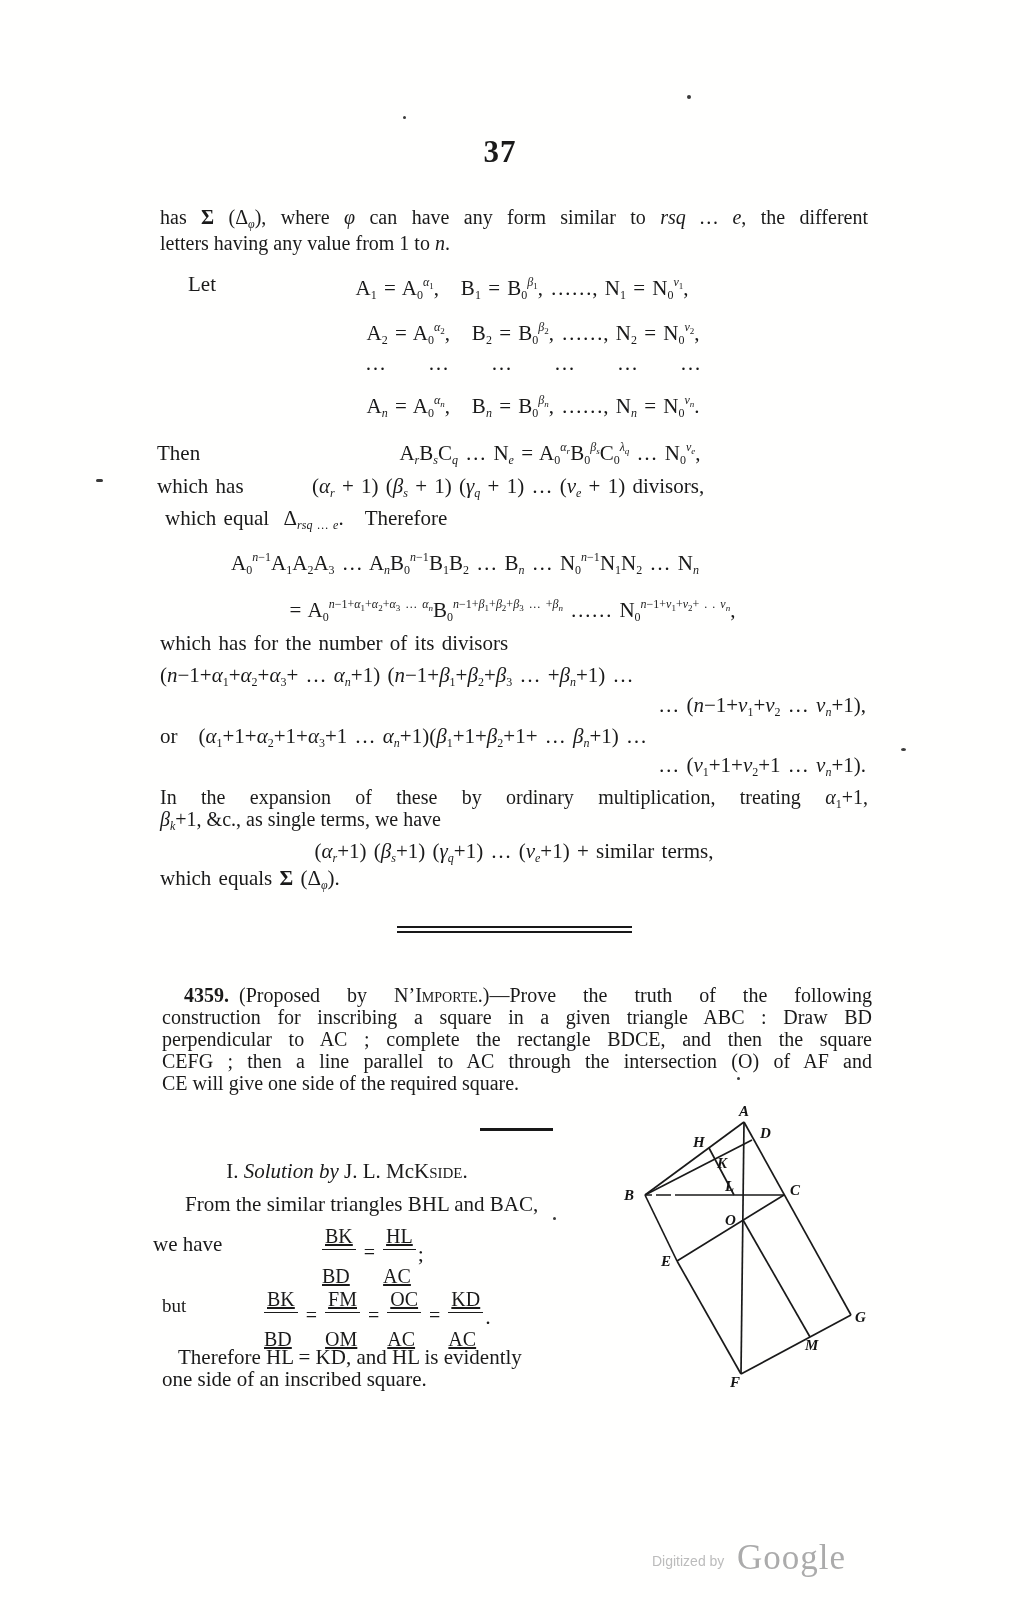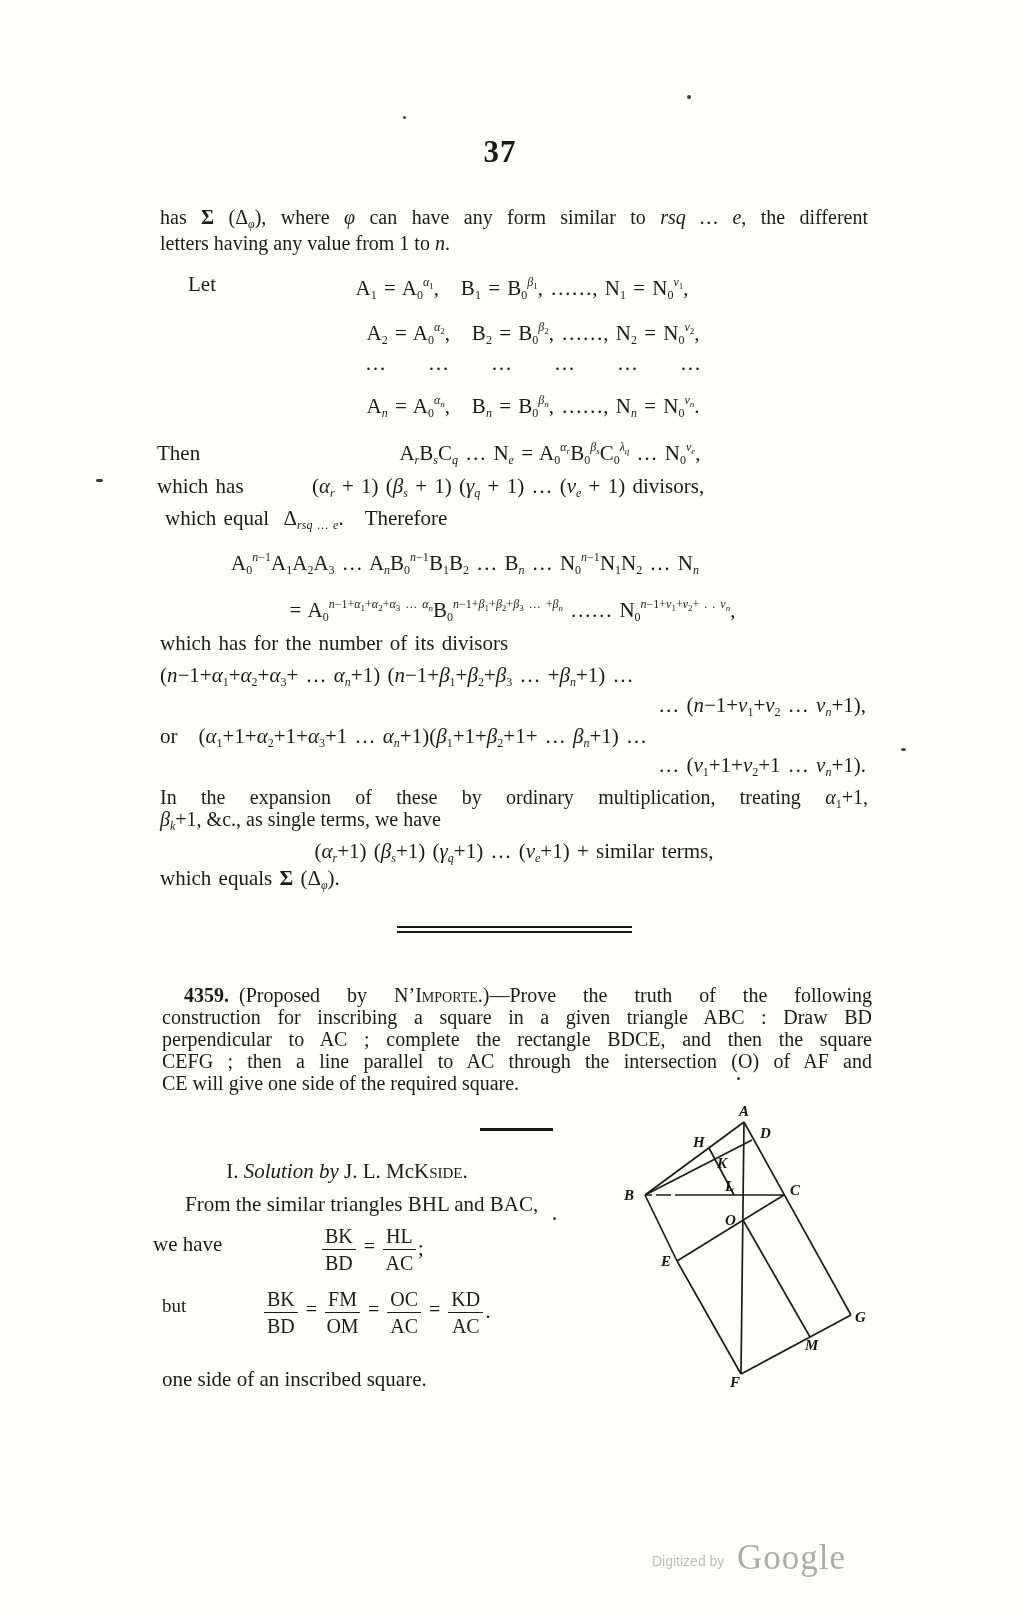--- a/index.html
+++ b/index.html
@@ -16,23 +16,23 @@
   .center{text-align:center;}
   .right{text-align:right;}
   sup{font-size:12px;vertical-align:9px;line-height:0;}
   sub{font-size:12px;vertical-align:-4px;line-height:0;}
   sup sub{font-size:9px;vertical-align:-3px;}
   .sc{font-variant:small-caps;}
   .pagenum{font-size:31px;font-weight:bold;letter-spacing:1px;}
   .rule-double{border-top:2px solid #181818;border-bottom:2px solid #181818;height:3px;}
   .rule-single{background:#181818;height:3px;}
   .fraceq{font-size:20px;white-space:nowrap;}
-  .frac{display:inline-block;vertical-align:middle;text-align:center;line-height:1.08;}
+  .frac{display:inline-block;vertical-align:middle;text-align:left;line-height:1.08;text-decoration:underline;}
   .frac .num{display:block;padding:0 3px 1px;}
-  .frac .den{display:block;border-top:1.8px solid #1a1a1a;padding-top:3px;}
+  .frac .den{display:block;border-top:1.8px solid #1a1a1a;padding-top:16px;}
   .eqop{display:inline-block;padding:0 8px;vertical-align:2px;}
   .punct{display:inline-block;vertical-align:0px;padding-left:2px;font-size:22px;}
   .speck{position:absolute;background:#3a3a3a;border-radius:50%;}
   .figlabel{font-family:"Liberation Serif","DejaVu Serif",serif;font-style:italic;font-weight:bold;font-size:15px;fill:#141414;}
   .wm-prefix{font-family:"Liberation Sans","DejaVu Sans",sans-serif;font-size:14px;color:#bcbcbc;}
   .wm-logo{font-family:"Liberation Serif","DejaVu Serif",serif;font-size:35px;color:#ababab;letter-spacing:1px;}
 </style>
 </head>
 <body>
 
@@ -91,20 +91,21 @@
   <div class="abs fraceq" style="left:322px;top:1226px;">
     <span class="frac"><span class="num">BK</span><span class="den">BD</span></span><span class="eqop">=</span><span class="frac"><span class="num">HL</span><span class="den">AC</span></span><span class="punct">;</span>
   </div>
 
   <div class="abs body-text" style="left:162px;top:1293px;font-size:19px;">but</div>
 
   <div class="abs fraceq" style="left:264px;top:1289px;">
     <span class="frac"><span class="num">BK</span><span class="den">BD</span></span><span class="eqop">=</span><span class="frac"><span class="num">FM</span><span class="den">OM</span></span><span class="eqop">=</span><span class="frac"><span class="num">OC</span><span class="den">AC</span></span><span class="eqop">=</span><span class="frac"><span class="num">KD</span><span class="den">AC</span></span><span class="punct">.</span>
   </div>
 
+  <div class="abs body-text" style="left:178px;top:1344px;font-size:21px;">Therefore  HL = KD,  and  HL is evidently</div>
   <div class="abs body-text" style="left:162px;top:1366px;font-size:21px;">one side of an inscribed square.</div>
 
   <svg class="abs" style="left:610px;top:1070px;" width="270" height="330" viewBox="0 0 270 330">
       <line x1="35" y1="125" x2="134" y2="52" stroke="#1a1a1a" stroke-width="1.7"></line>
       <line x1="134" y1="52" x2="241" y2="245" stroke="#1a1a1a" stroke-width="1.7"></line>
       <line x1="134" y1="52" x2="131" y2="304" stroke="#1a1a1a" stroke-width="1.7"></line>
       <line x1="35" y1="125" x2="142" y2="70" stroke="#1a1a1a" stroke-width="1.7"></line>
       <line x1="35" y1="125" x2="174" y2="125" stroke="#1a1a1a" stroke-width="1.7" stroke-dasharray="7 4 15 4 300"></line>
       <line x1="99" y1="78" x2="124" y2="125" stroke="#1a1a1a" stroke-width="1.7"></line>
       <line x1="174" y1="125" x2="67" y2="191" stroke="#1a1a1a" stroke-width="1.7"></line>

